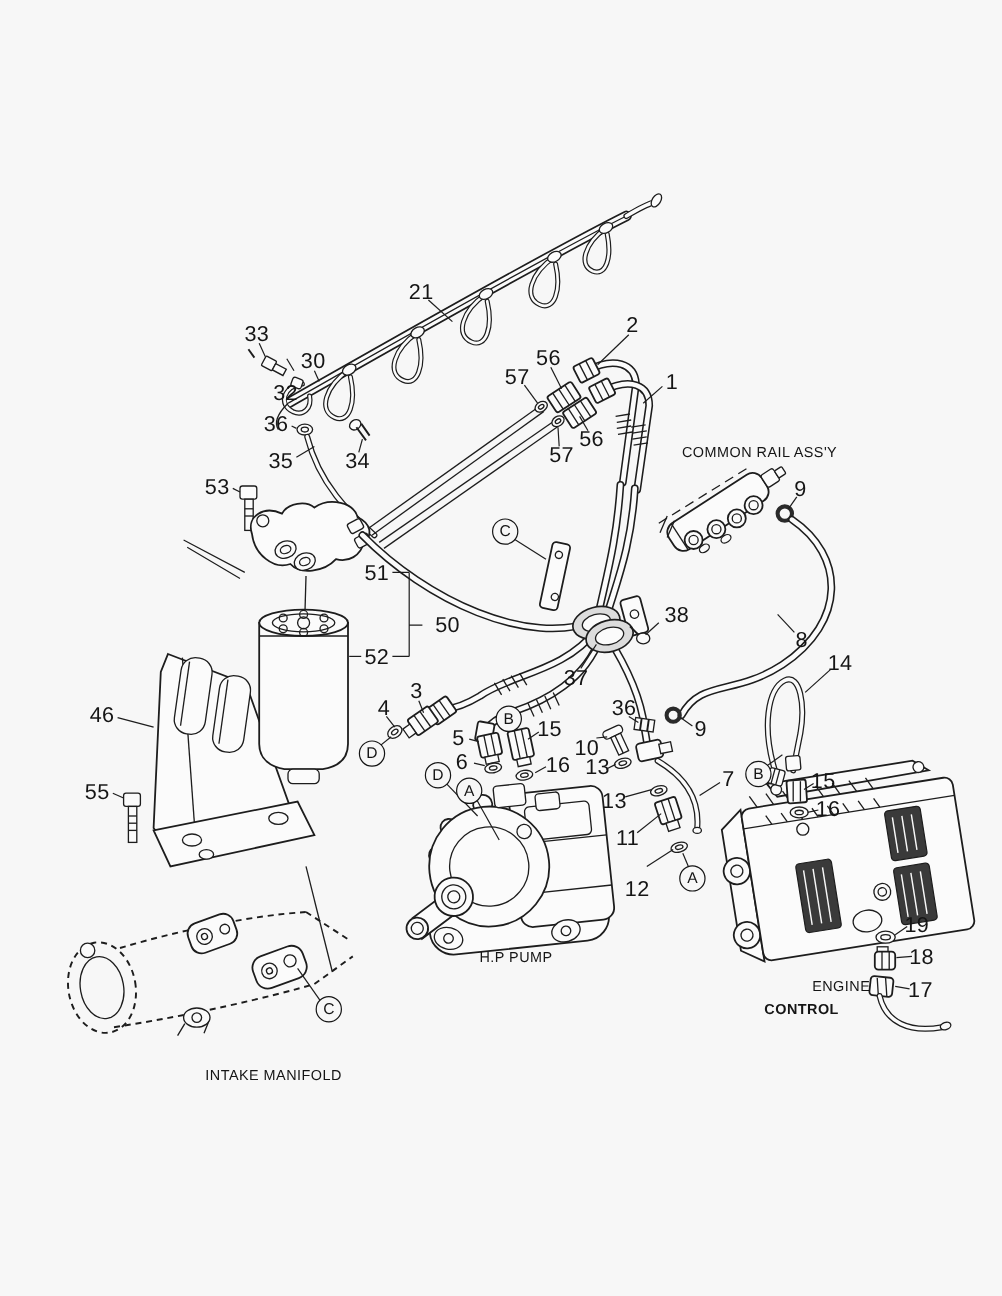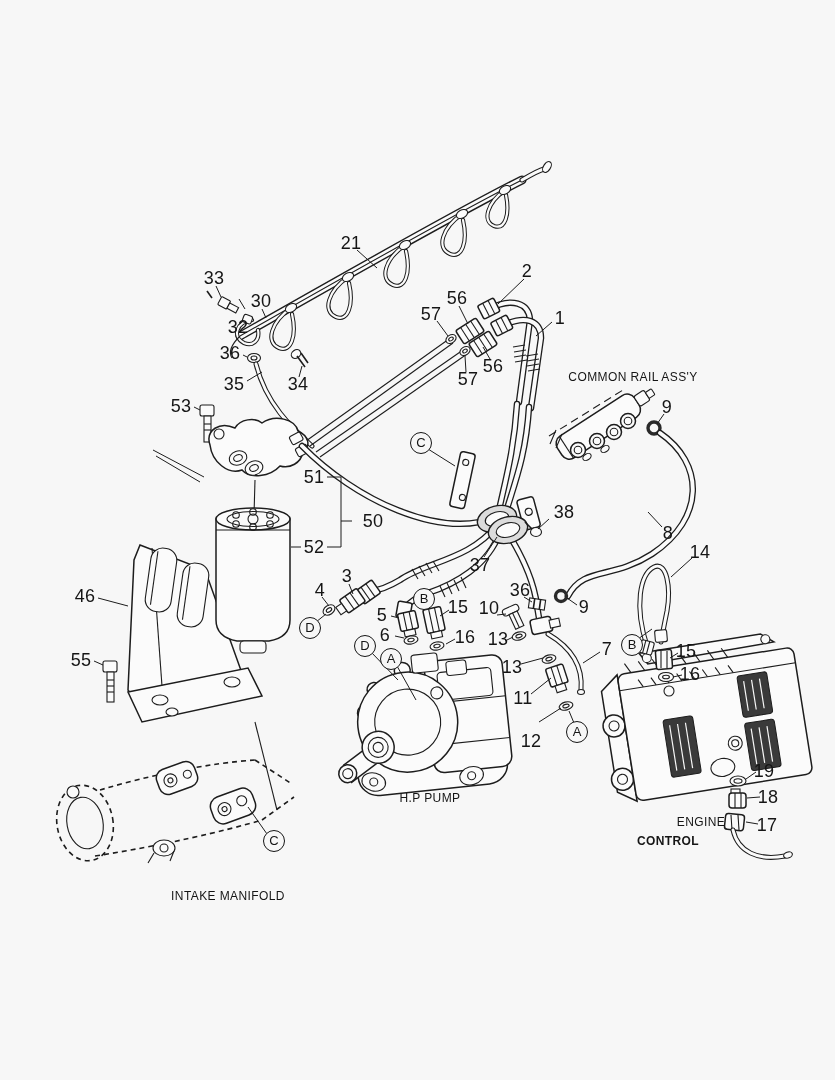--- a/index.html
+++ b/index.html
@@ -568,21 +568,21 @@
       <div class="plabel" style="left: 668px; top: 533px;">8</div>
       <div class="plabel" style="left: 700px; top: 552px;">14</div>
       <div class="plabel" style="left: 85px; top: 596px;">46</div>
       <div class="plabel" style="left: 81px; top: 660px;">55</div>
       <div class="plabel" style="left: 347px; top: 576px;">3</div>
       <div class="plabel" style="left: 320px; top: 590px;">4</div>
       <div class="plabel" style="left: 382px; top: 615px;">5</div>
       <div class="plabel" style="left: 385px; top: 635px;">6</div>
       <div class="plabel" style="left: 458px; top: 607px;">15</div>
       <div class="plabel" style="left: 465px; top: 637px;">16</div>
-      <div class="plabel" style="left: 489px; top: 608px;">10</div>
+      <div class="plabel" style="left: 489px; top: 623px;">10</div>
       <div class="plabel" style="left: 498px; top: 639px;">13</div>
       <div class="plabel" style="left: 520px; top: 590px;">36</div>
       <div class="plabel" style="left: 584px; top: 607px;">9</div>
       <div class="plabel" style="left: 512px; top: 667px;">13</div>
       <div class="plabel" style="left: 607px; top: 649px;">7</div>
       <div class="plabel" style="left: 523px; top: 698px;">11</div>
       <div class="plabel" style="left: 531px; top: 727px; margin-top: 14px;">12</div>
       <div class="plabel" style="left: 686px; top: 651px;">15</div>
       <div class="plabel" style="left: 690px; top: 674px;">16</div>
       <div class="plabel" style="left: 764px; top: 771px;">19</div>

